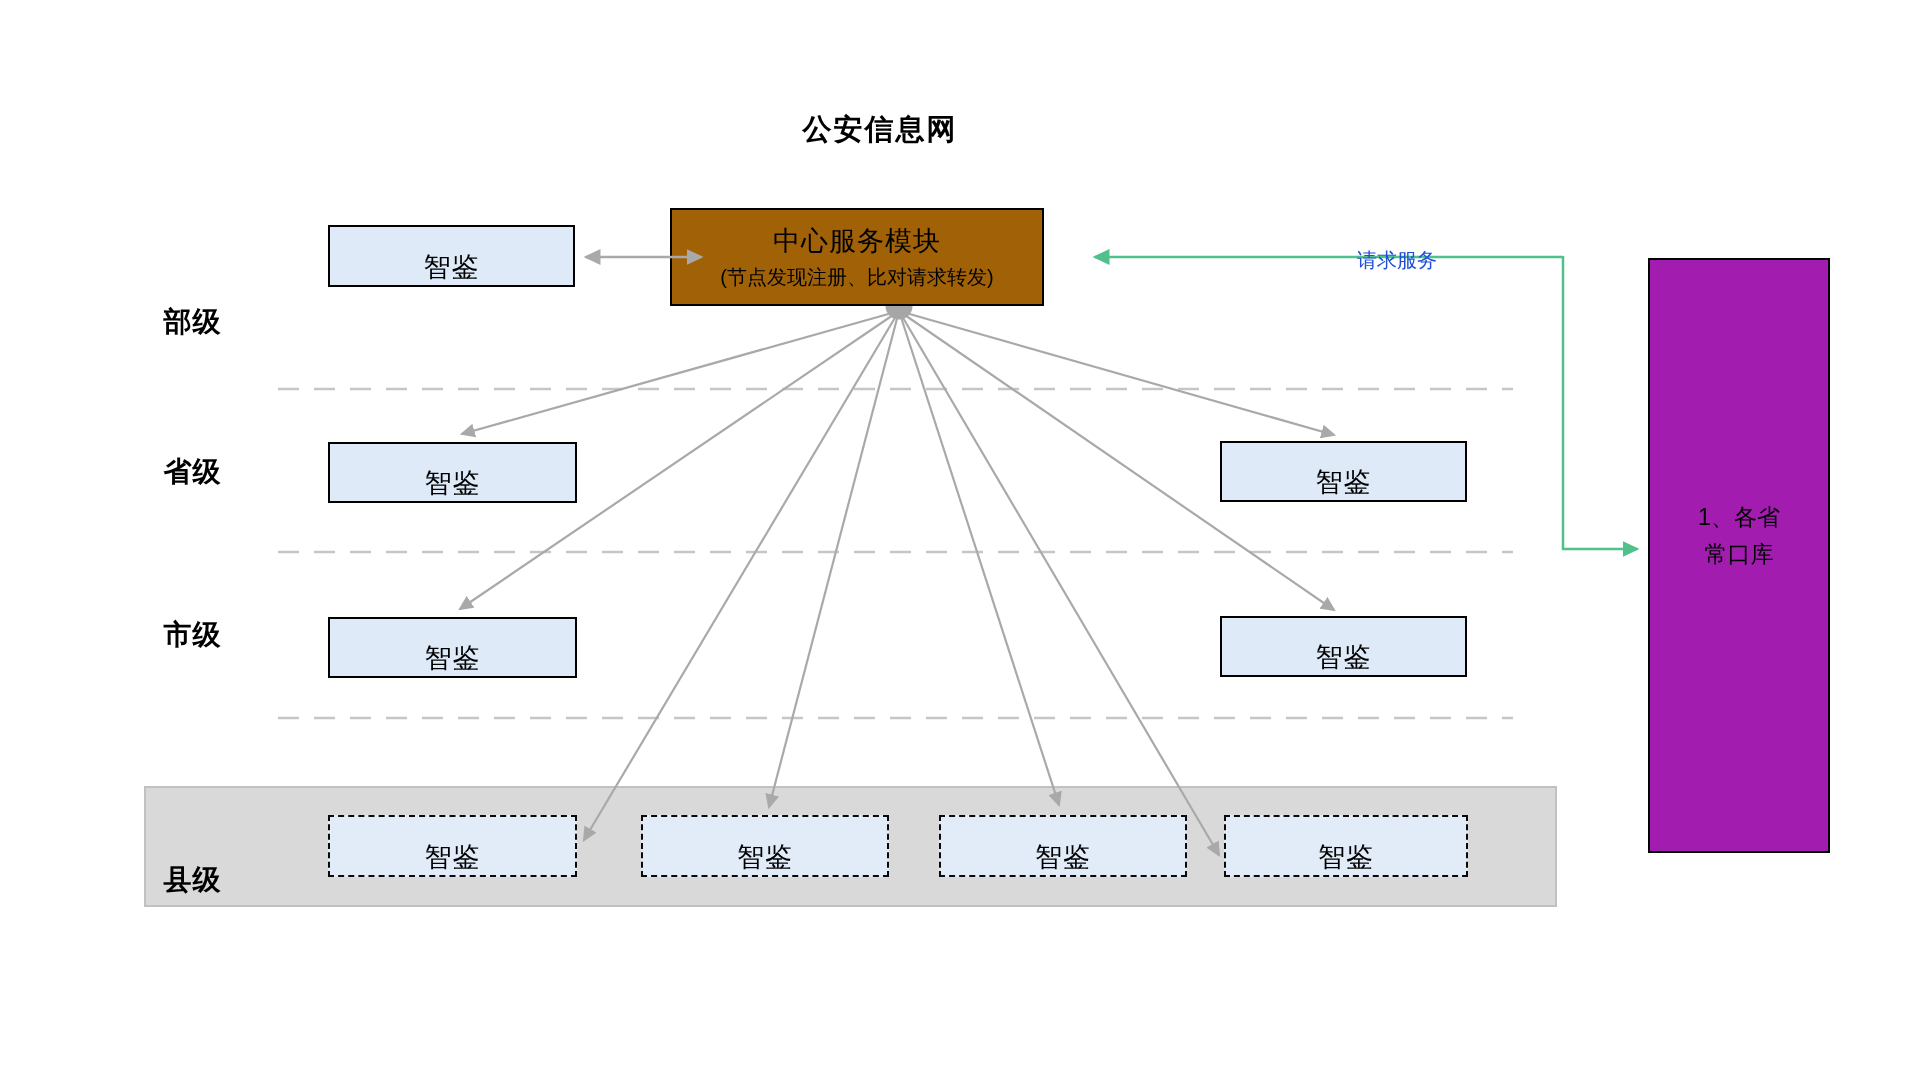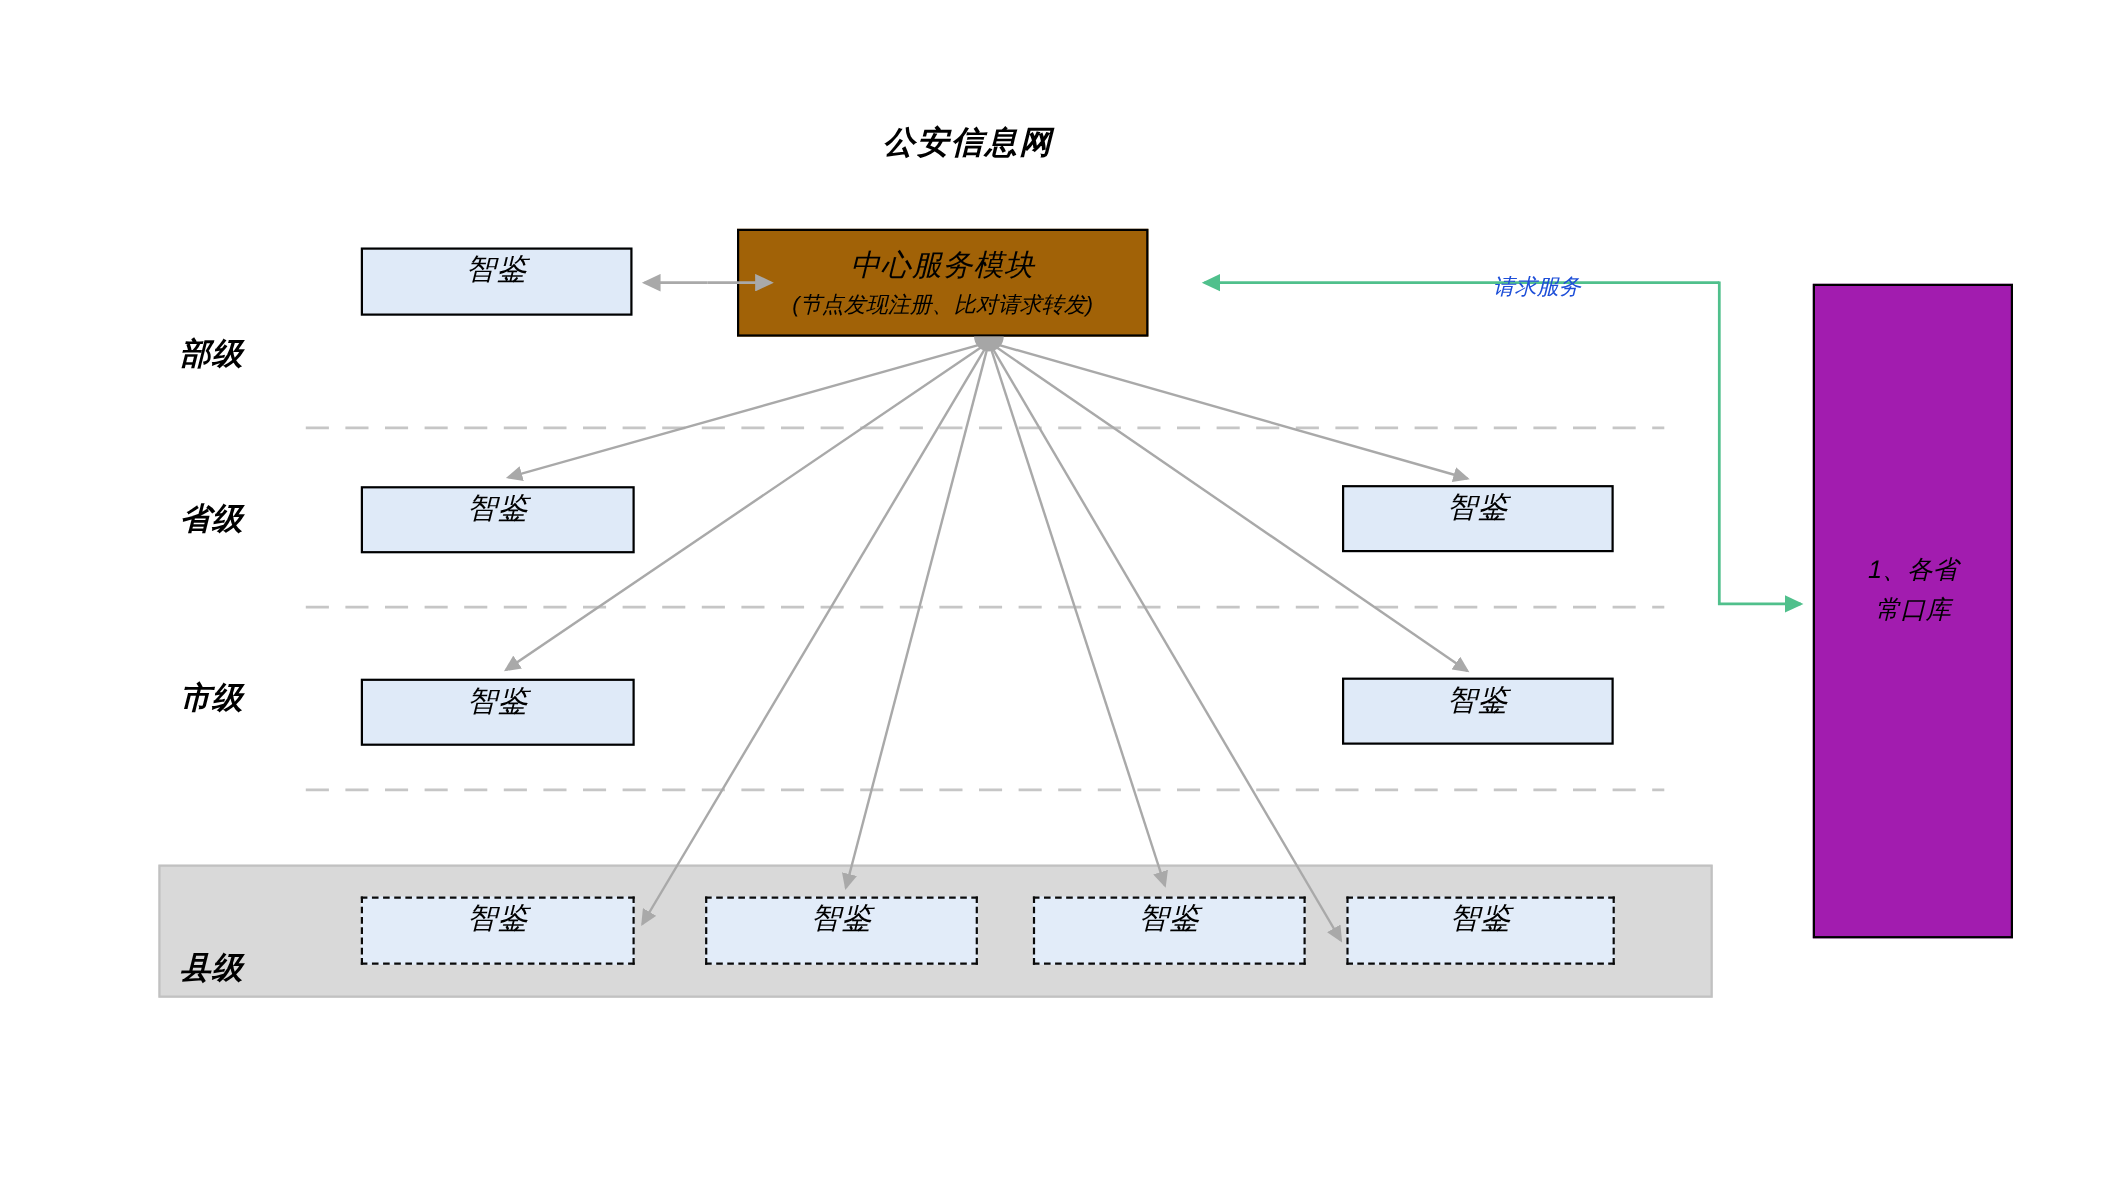--- a/index.html
+++ b/index.html
@@ -1,31 +1,31 @@
 <!DOCTYPE html>
 <html><head>
 <meta charset="utf-8">
 <style>
   html,body{margin:0;padding:0;background:#ffffff;}
   .canvas{
     position:relative;width:1920px;height:1080px;background:#ffffff;overflow:hidden;
-    font-family:"Liberation Sans",sans-serif;color:#1a1a1a;font-style:italic;
+    font-family:"Liberation Sans",sans-serif;color:#1a1a1a;
   }
   .abs{position:absolute;}
   .diagram-title{
     left:660px;top:110px;width:440px;text-align:center;
     font-size:29px;font-weight:bold;letter-spacing:2px;color:#000;
   }
   .row-label{
     left:130px;width:125px;text-align:center;
     font-size:28px;font-weight:bold;color:#000;letter-spacing:1px;
   }
   .node-box{
     background:#dfeaf8;border:2.5px solid #000;
-    display:flex;align-items:flex-start;justify-content:center;
+    display:flex;align-items:flex-end;justify-content:center;
     font-size:27px;color:#000;letter-spacing:1px;box-sizing:border-box;
   }
   .node-box.dashed{border:2.5px dashed #0a0a0a;background:#e2ecf9;}
   .center-box{
     left:670px;top:208px;width:374px;height:98px;
     background:#a16207;border:2.5px solid #000;box-sizing:border-box;
     display:flex;flex-direction:column;align-items:center;justify-content:center;gap:5px;
   }
   .center-box .main{font-size:27px;color:#000;letter-spacing:1px;}
   .center-box .sub{font-size:20px;color:#000;}

